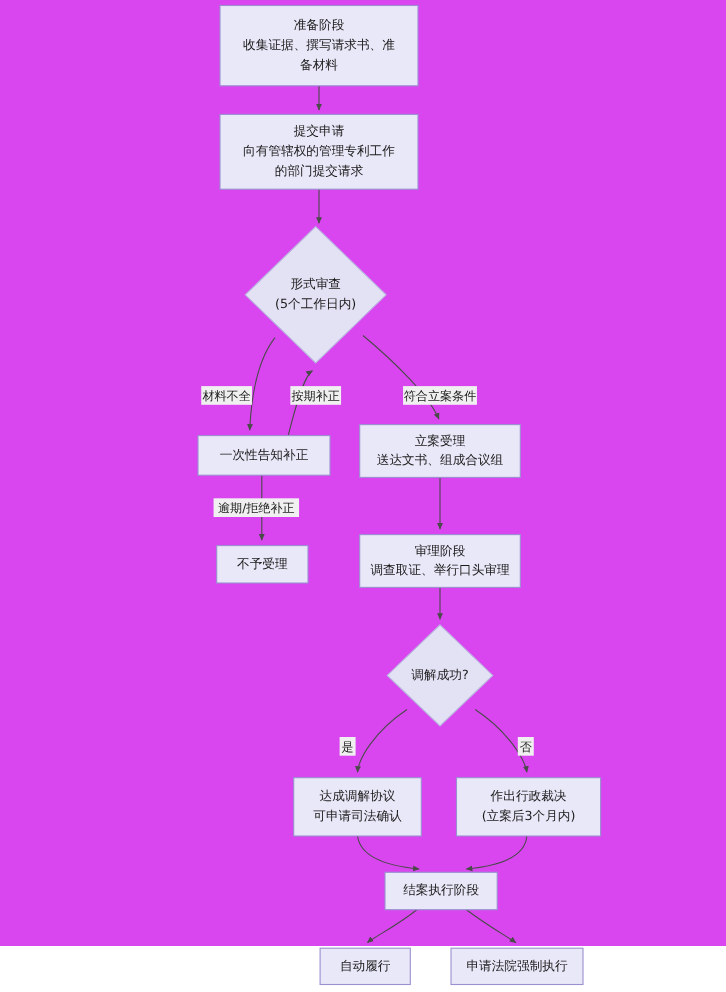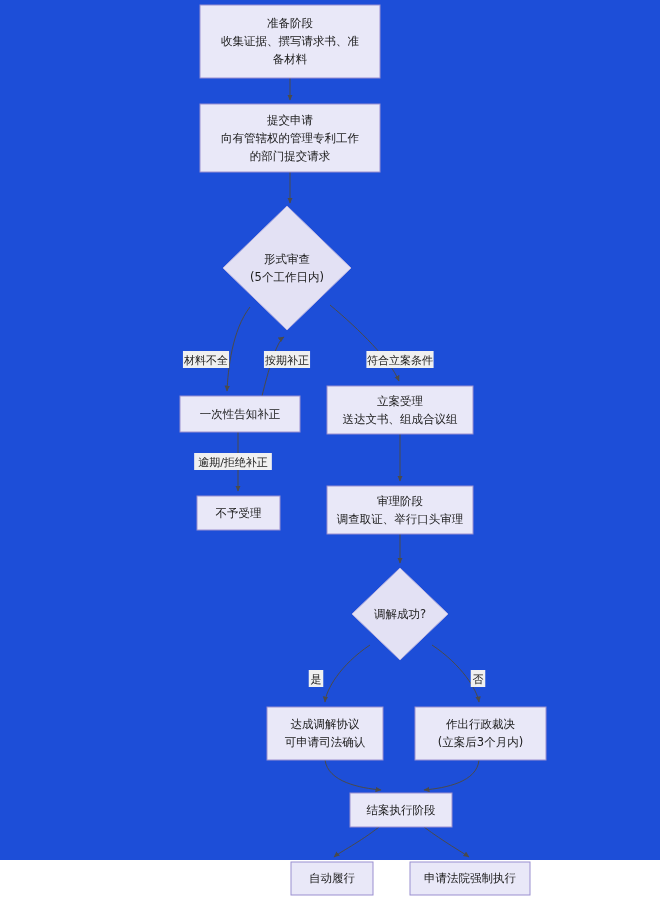--- a/index.html
+++ b/index.html
@@ -11,21 +11,21 @@
   body {
     width: 660px;
     height: 902px;
     overflow: hidden;
     font-family: "DejaVu Sans", "Liberation Sans", sans-serif;
   }
   #flowchart-canvas {
     position: relative;
     width: 660px;
     height: 860px;
-    background: #1d4ed8;
+    background: #d946ef;
   }
   svg#flow-svg {
     position: absolute;
     top: 0;
     left: 0;
     width: 660px;
     height: 902px;
   }
   .node-rect {
     fill: #e9e8f8;

